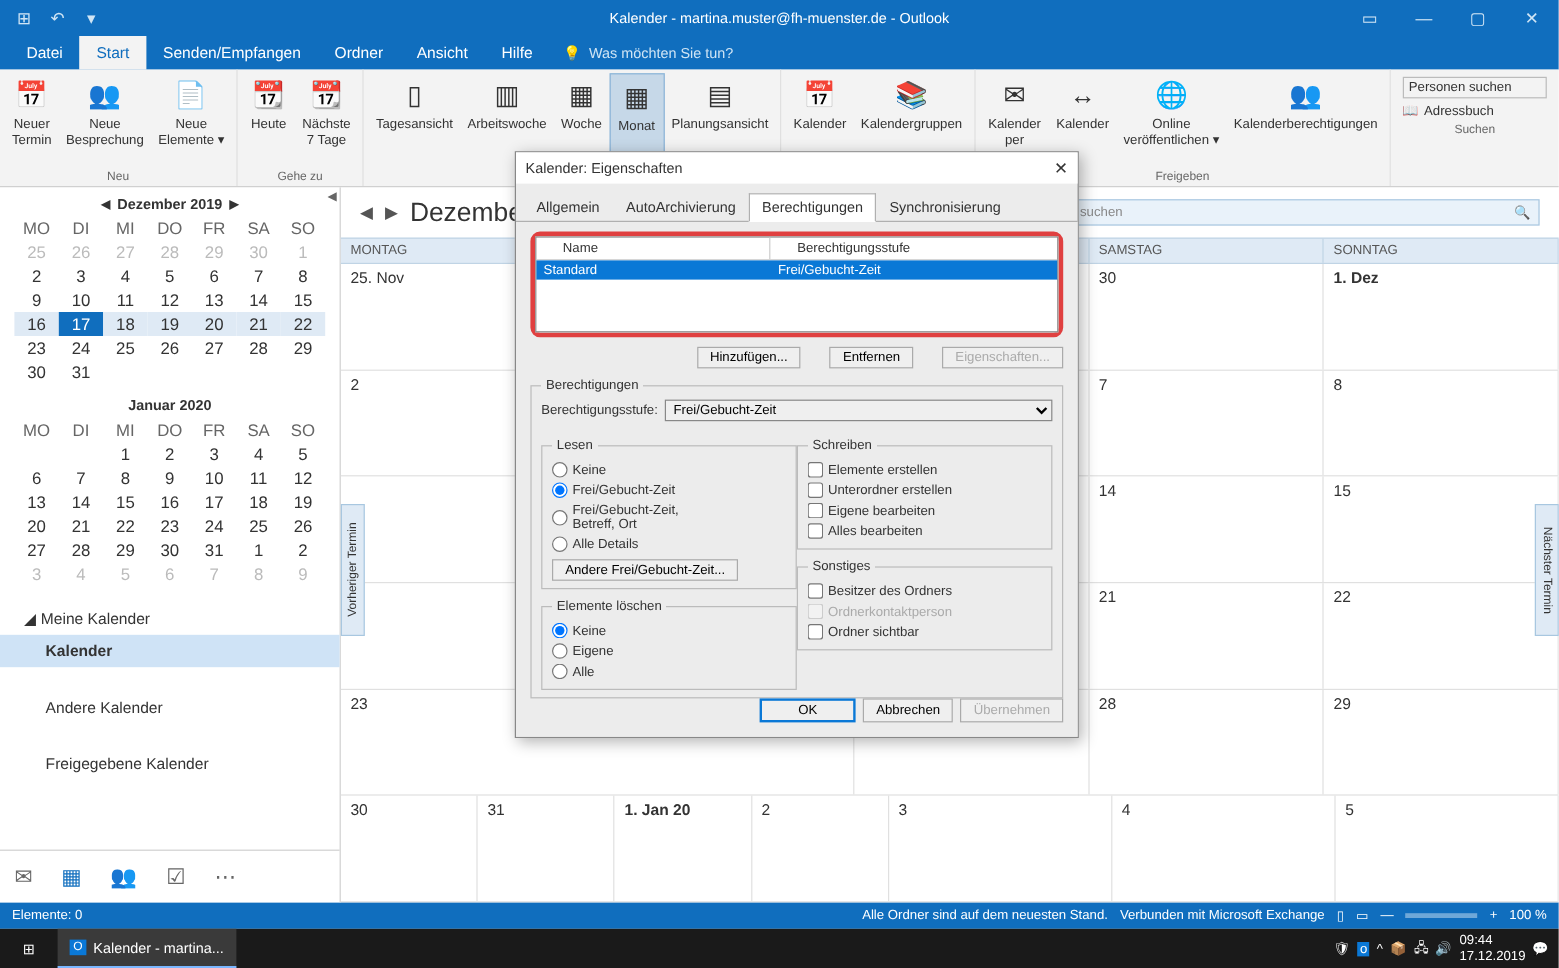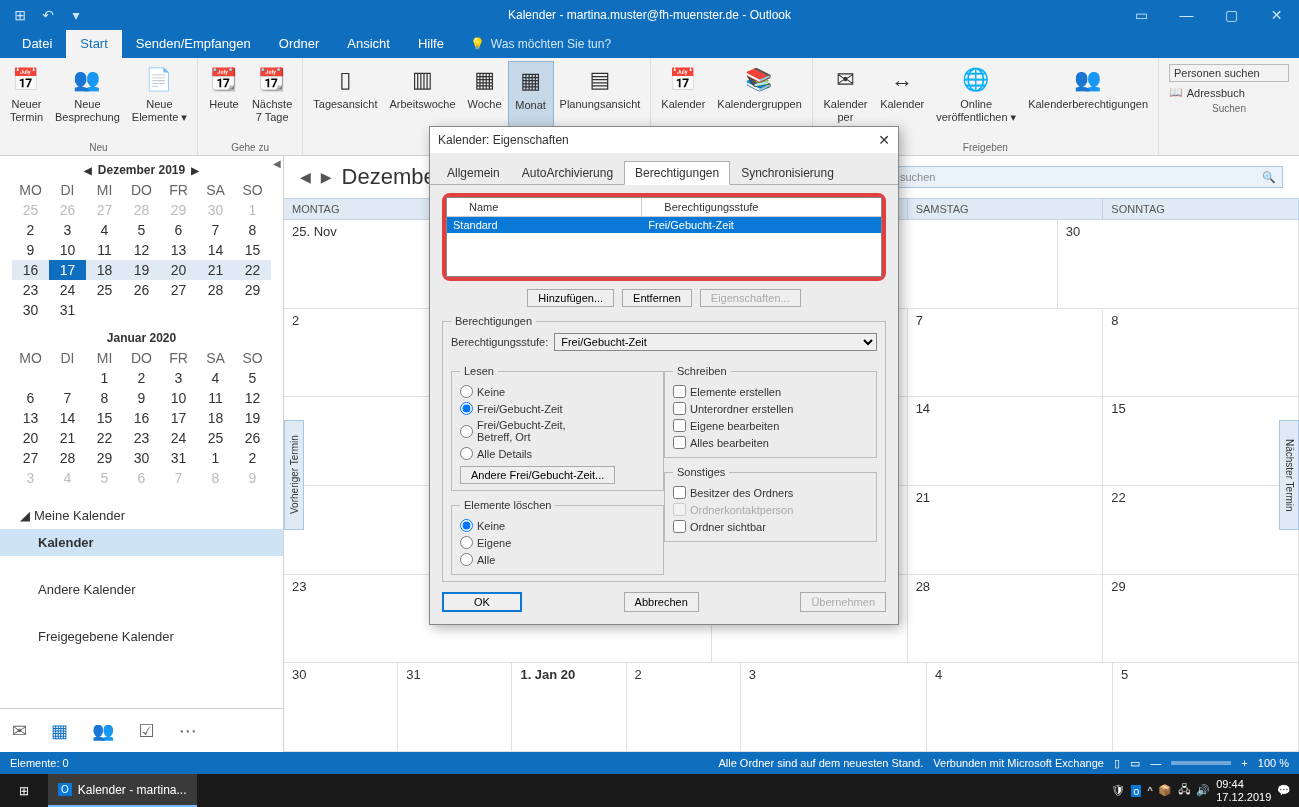--- a/index.html
+++ b/index.html
@@ -71,32 +71,32 @@
 .dialog .dtabs .dtab.active{background:#fff;border-color:#b0b0b0 #b0b0b0 #fff}
 .dialog .body{background:#ececec;padding:8px 12px 12px}
 .dialog .listwrap{border:4px solid #e04040;border-radius:8px;padding:0}
 .dialog .list{background:#fff;border:1px solid #888;height:80px}
 .dialog .list .lh{display:flex;border-bottom:1px solid #ccc}
 .dialog .list .lh div{padding:3px 22px;font-size:11px}
 .dialog .list .lh div:first-child{width:45%;border-right:1px solid #ccc}
 .dialog .list .lr{display:flex;background:#0a78d6;color:#fff}
 .dialog .list .lr div{padding:2px 6px;font-size:11px}
 .dialog .list .lr div:first-child{width:45%}
-.dialog .brow{display:flex;justify-content:center;gap:8px;margin-top:8px}
+.dialog .brow{display:flex;justify-content:flex-end;gap:24px;margin-top:8px}
 .dialog button{font-size:11px;padding:2px 10px;background:#efefef;border:1px solid #aaa;cursor:pointer}
 .dialog button:disabled{color:#aaa}
 .dialog button.primary{border:2px solid #0a78d6}
 .dialog fieldset{border:1px solid #bbb;margin-top:8px;padding:6px 8px;font-size:11px}
 .dialog legend{font-size:11px;padding:0 4px}
 .dialog .twocol{display:flex;gap:0}
 .dialog .twocol>div{flex:1}
 .dialog label.opt{display:flex;align-items:center;gap:4px;padding:2px 0;font-size:11px}
 .dialog .selrow{display:flex;align-items:center;gap:6px;margin-bottom:6px}
 .dialog select{flex:1;font-size:11px;padding:1px 2px;border:1px solid #888}
-.dialog .btnrow{display:flex;justify-content:space-between;gap:6px;margin-top:10px}
+.dialog .btnrow{display:flex;justify-content:flex-end;gap:6px;}
 .collapse-arrow{position:absolute;left:273px;top:158px;font-size:10px;color:#666}
 </style>
 </head>
 <body>
 
 <div class="titlebar">
   <div class="left-icons">
     <span>⊞</span>
     <span>↶</span>
     <span>▾</span>
@@ -415,20 +415,21 @@
       <div class="cell">SAMSTAG</div>
       <div class="cell">SONNTAG</div>
     </div>
     <div class="grid">
       <div class="side-tab" style="left:0;top:200px">Vorheriger Termin</div>
       <div class="side-tab" style="right:0;top:200px;transform:none">Nächster Termin</div>
       <div class="row">
           <div class="cell" style="flex:2.3">25. Nov</div>
           <div class="cell"></div>
           <div class="cell">30</div>
+          <div class="cell bold">1. Dez</div>
         </div>
       <div class="row">
           <div class="cell" style="flex:2.3">2</div>
           <div class="cell"></div>
           <div class="cell">7</div>
           <div class="cell">8</div>
         </div>
       <div class="row">
           <div class="cell" style="flex:2.3"></div>
           <div class="cell"></div>

